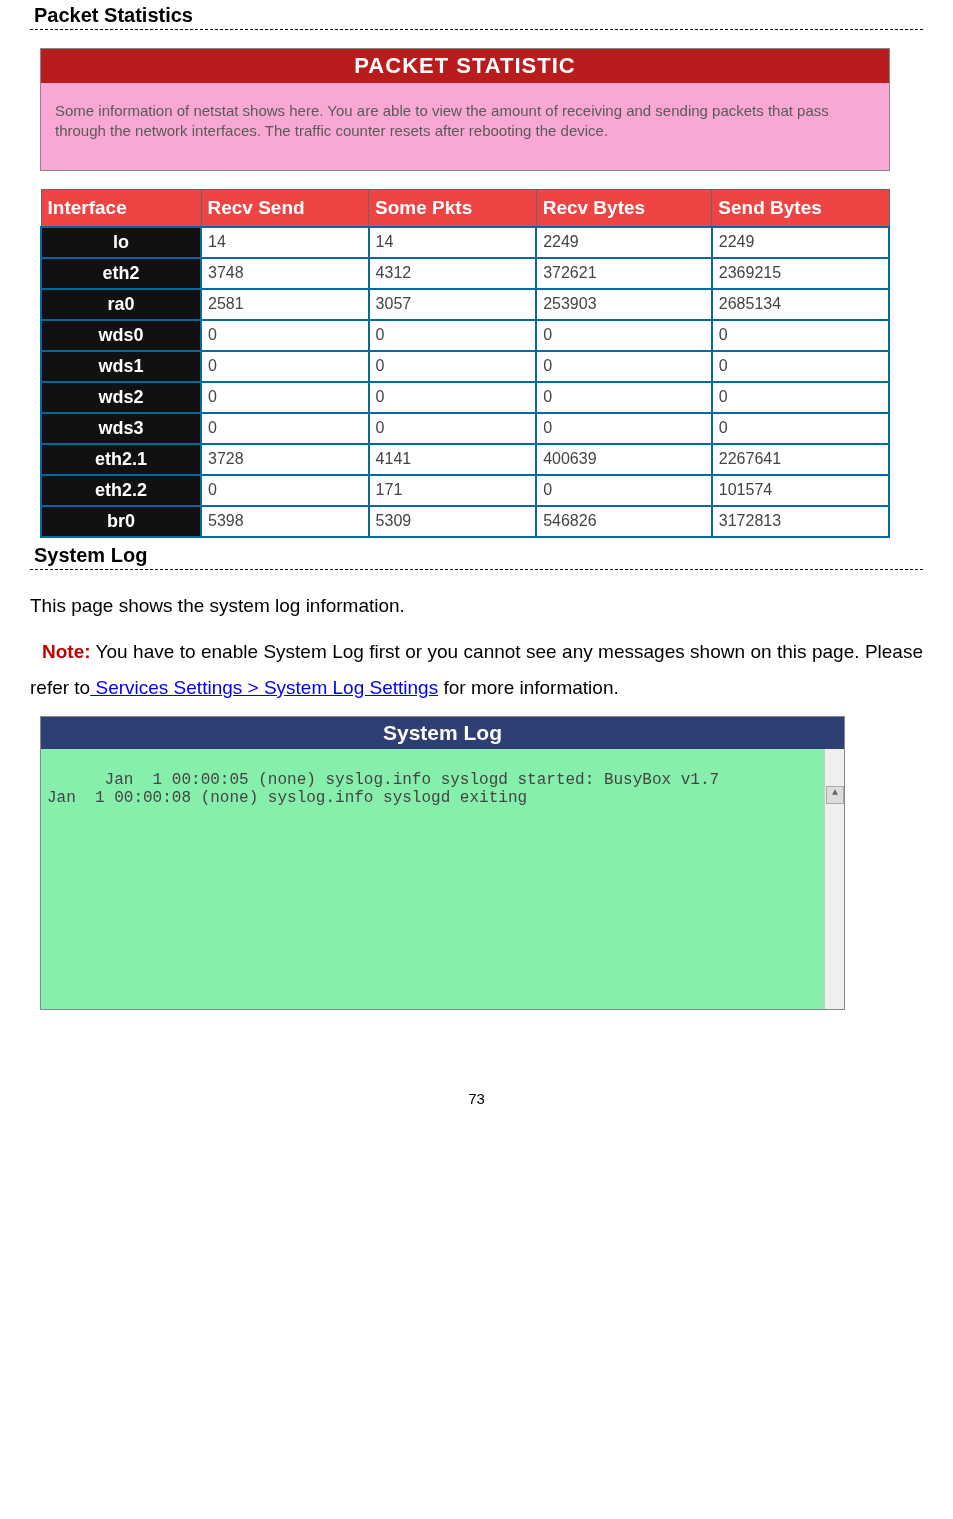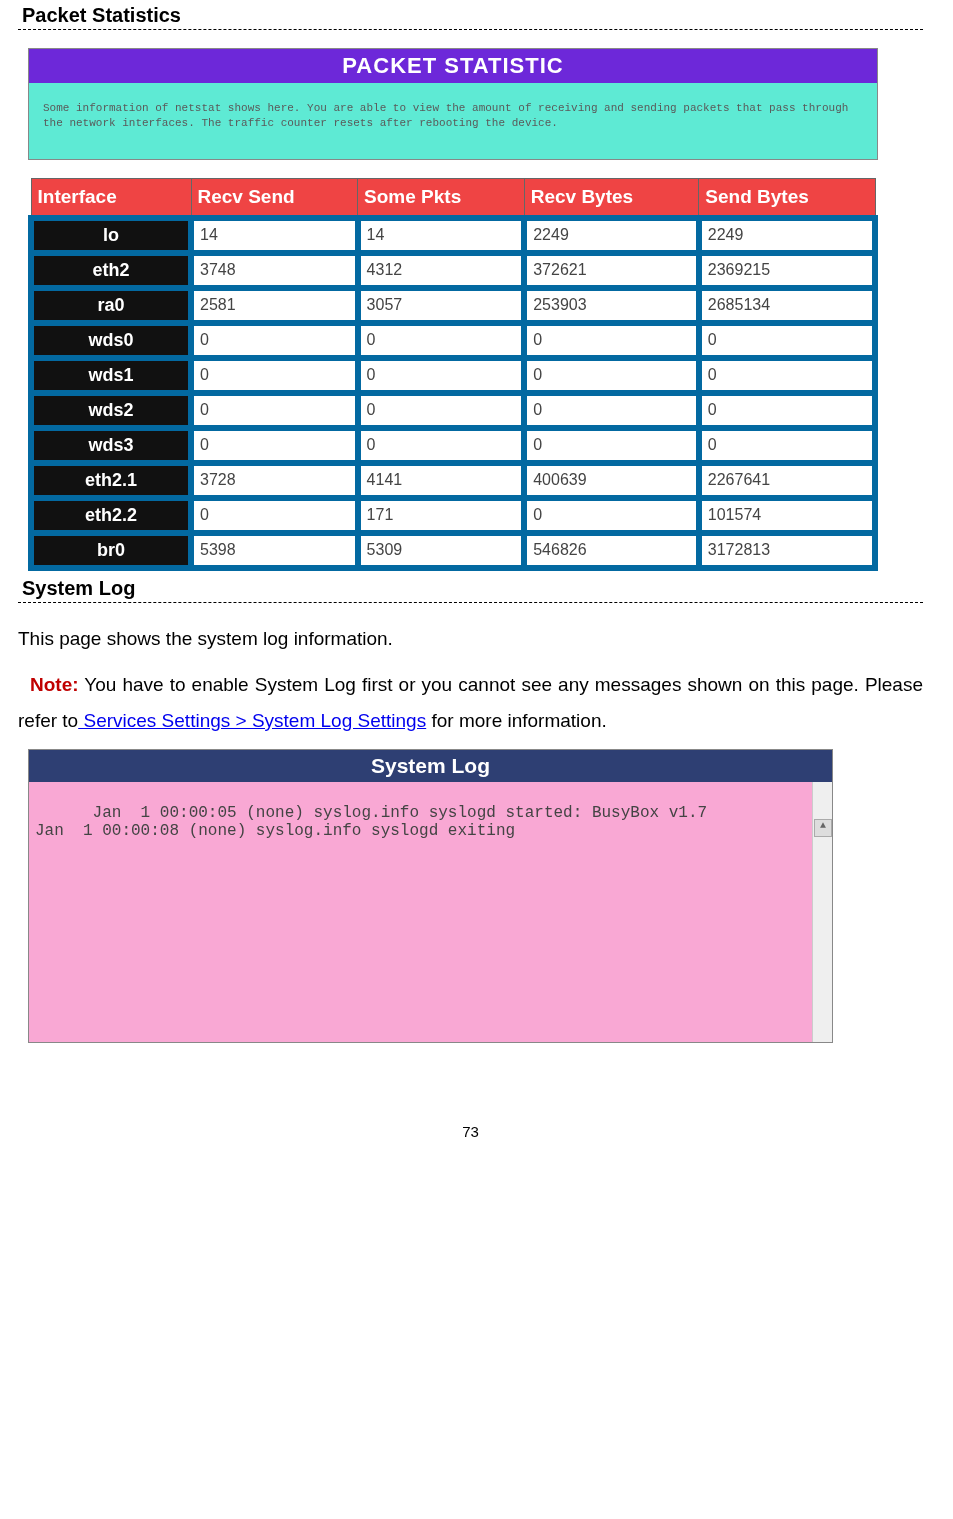--- a/index.html
+++ b/index.html
@@ -5,21 +5,21 @@
   * { box-sizing: border-box; }
   body {
     margin: 0;
     padding: 0;
     font-family: Arial, Helvetica, sans-serif;
     background: #fff;
     color: #000;
     width: 953px;
   }
   .page {
-    padding: 0 30px 40px 18px;
+    padding: 0 30px 40px 30px;
   }
   .section-title {
     font-weight: bold;
     font-size: 20px;
     margin: 4px 0 0 0;
     padding-left: 4px;
   }
   .dashed-hr {
     border: none;
     border-top: 1.5px dashed #000;
@@ -39,54 +39,54 @@
   .link {
     color: #0000ee;
     text-decoration: underline;
   }
   .panel-outer {
     border: 1px solid #888;
     margin: 8px 0 8px 10px;
     width: 850px;
   }
   .panel-title {
-    background: #6d28d9;
+    background: #b91c1c;
     color: #fff;
     text-align: center;
     font-size: 22px;
     font-family: Verdana, Arial, sans-serif;
     font-weight: bold;
     padding: 4px 0;
     letter-spacing: 1px;
   }
   .panel-desc-box {
-    background: #5eead4;
+    background: #f9a8d4;
     color: #5a5a5a;
-    font-size: 11px;
-    font-family: Liberation Mono, monospace;
+    font-size: 15px;
+    font-family: Liberation Sans, sans-serif;
     padding: 18px 14px 28px 14px;
     line-height: 1.35;
   }
   .stats-table {
     border-collapse: collapse;
     width: 850px;
     margin: 18px 0 6px 10px;
     font-family: Verdana, Arial, sans-serif;
   }
   .stats-table th {
     background: #ef4444;
     color: #fff;
     font-weight: bold;
     font-size: 19px;
     padding: 7px 6px;
     border: 1px solid #666;
     text-align: left;
   }
   .stats-table td {
-    border: 6px solid #0369a1;
+    border: 2px solid #0369a1;
     padding: 4px 6px;
     font-size: 16px;
     color: #444;
   }
   .stats-table td.iface {
     background: #111;
     color: #fff;
     text-align: center;
     font-weight: bold;
     font-size: 18px;
@@ -101,21 +101,21 @@
     background: #2e3f73;
     color: #fff;
     text-align: center;
     font-size: 21px;
     font-family: Verdana, Arial, sans-serif;
     font-weight: bold;
     padding: 4px 0;
   }
   .syslog-body {
     position: relative;
-    background: #f9a8d4;
+    background: #86efac;
     height: 260px;
     font-family: "Courier New", monospace;
     font-size: 16px;
     color: #444;
     padding: 4px 6px;
     white-space: pre;
     overflow: hidden;
   }
   .syslog-scroll {
     position: absolute;

